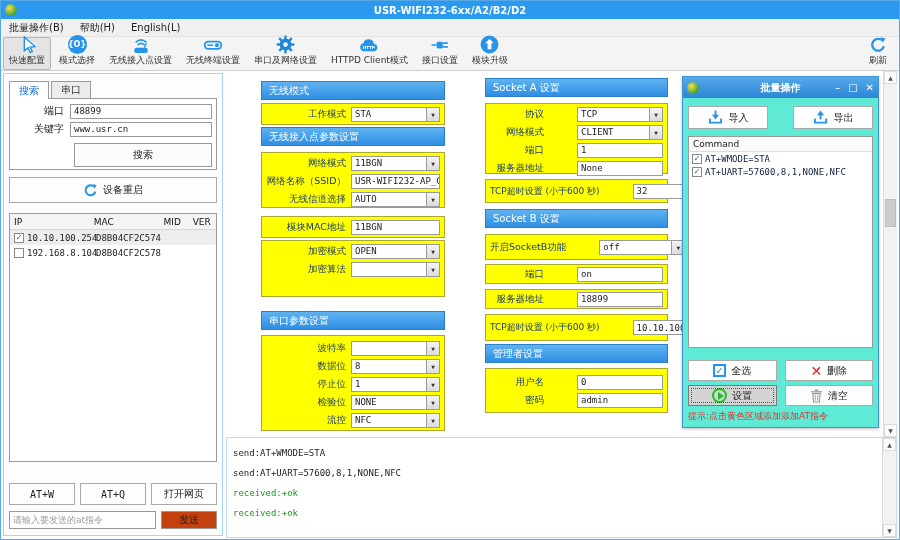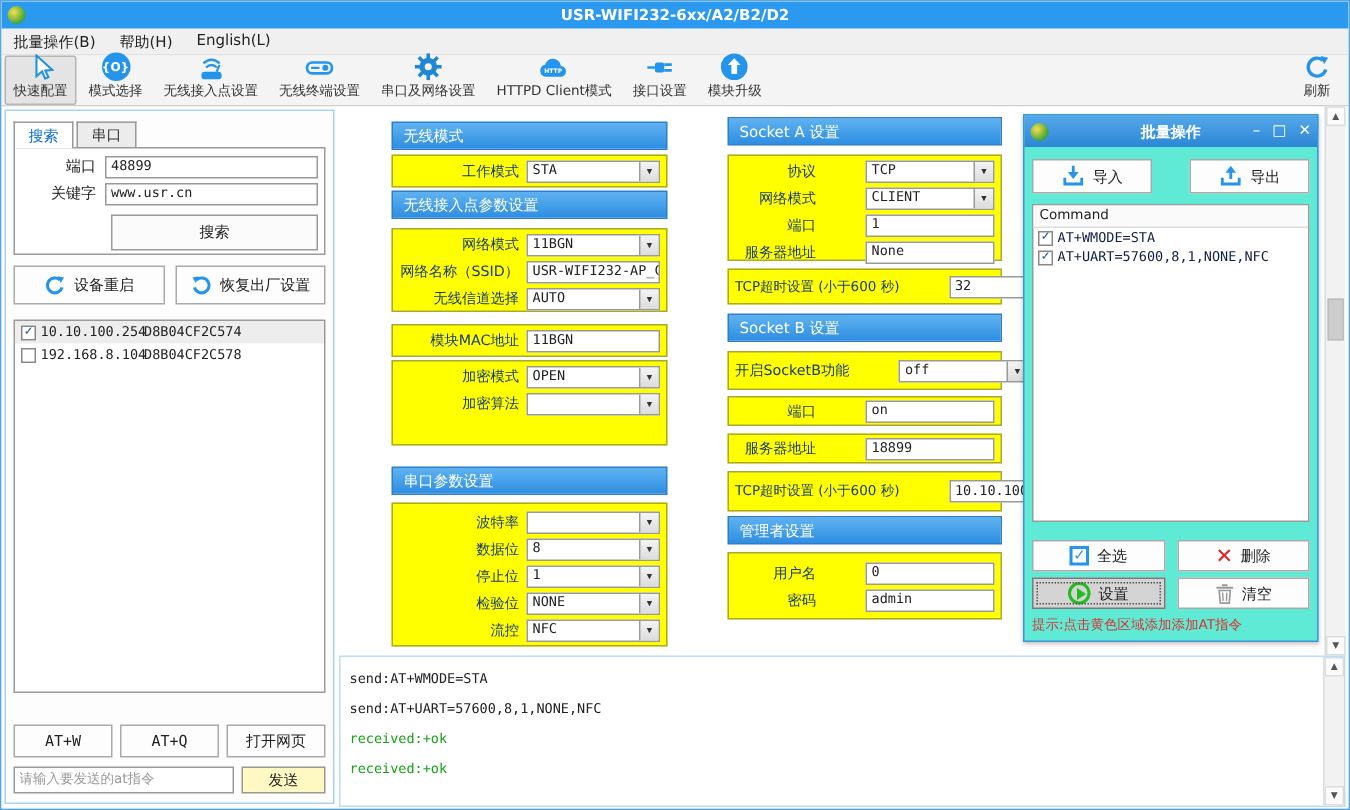--- a/index.html
+++ b/index.html
@@ -50,21 +50,21 @@
   .td-mid { width:30px; }
   .td-ver { width:24px; }
   .tr.sel { background:#ededed; }
   .cb { width:10px; height:10px; border:1px solid #888; background:#fff; display:inline-flex; align-items:center; justify-content:center; font-size:9px; color:#1a57b0; flex:0 0 auto; }
   .cb.checked::after { content:"✓"; margin-top:-1px; }
   #at-btn-row { display:flex; gap:5px; margin-top:21px; }
   .at-btn { flex:1; height:22px; border:1px solid #aaa; background:#fdfdfd; display:flex; align-items:center; justify-content:center; }
   #send-row { display:flex; gap:5px; margin:6px 0 6px; }
   #at-input { flex:1; height:18px; border:1px solid #999; font-size:9px; padding:0 3px; color:#444; font-family:"DejaVu Sans","Liberation Sans",sans-serif; }
   #at-input::placeholder { color:#9a9a9a; }
-  #send-btn { width:56px; height:18px; border:1px solid #999; background:#fef9c3; display:flex; align-items:center; justify-content:center; }
+  #send-btn { width:56px; height:18px; border:1px solid #999; background:#c2410c; display:flex; align-items:center; justify-content:center; }
 
   
   .col { position:absolute; top:0;padding-left:32px; }
   #col1 { left:228px; width:216px; }
   #col2 { left:452px; width:215px; }
   .sec-header { height:19px; background:linear-gradient(#5fb2f0,#2e8ee2); border:1px solid #2a7fc8; color:#fff; display:flex; align-items:center; padding-left:7px; font-size:10px; }
   .ybox { background:#ffff00; border:1px solid #a8a832; padding:1px 4px; }
   .yrow { display:flex; align-items:center; height:18px; }
   .ylabel { flex:1; text-align:right; padding-right:5px; color:#1b3c6e; font-size:9.5px; white-space:nowrap; }
   .ctl { width:89px; flex:0 0 89px; height:15px; background:#fff; border:1px solid #9a9a9a; display:flex; align-items:center; font-size:9px; padding-left:3px; font-family:"DejaVu Sans Mono","Liberation Mono",monospace; overflow:hidden; white-space:nowrap; }
@@ -246,32 +246,29 @@
       <div id="reset-row">
         <div class="big-btn">
           <span class="blue-glyph">
             <svg width="15" height="15" viewBox="0 0 16 16">
                 <path d="M13.2 9.2 a5.3 5.3 0 1 1 -1.6-5.4" fill="none" stroke="#2494ec" stroke-width="2.2"></path>
                 <path d="M10.2 1.2 L14.6 2.2 L12.2 6 Z" fill="#2494ec"></path>
               </svg>
           </span>
           <span>设备重启</span>
         </div>
-        <div class="big-btn">
-          <span class="blue-glyph">
-            <svg width="15" height="15" viewBox="0 0 16 16">
-                <path d="M2.8 9.2 a5.3 5.3 0 1 0 1.6-5.4" fill="none" stroke="#2494ec" stroke-width="2.2"></path>
-                <path d="M5.8 1.2 L1.4 2.2 L3.8 6 Z" fill="#2494ec"></path>
-              </svg>
-          </span>
-          <span>恢复出厂设置</span>
-        </div>
       </div>
 
       <div id="dev-table">
+        <div class="tr head">
+          <span class="td-ip">IP</span>
+          <span class="td-mac">MAC</span>
+          <span class="td-mid">MID</span>
+          <span class="td-ver">VER</span>
+        </div>
         <div class="tr sel mono">
           <span class="td-ip">
               <span class="cb checked"></span>
               <span>10.10.100.254</span>
             </span>
           <span class="td-mac">D8B04CF2C574</span>
           <span class="td-mid"></span>
           <span class="td-ver"></span>
         </div>
         <div class="tr mono">

